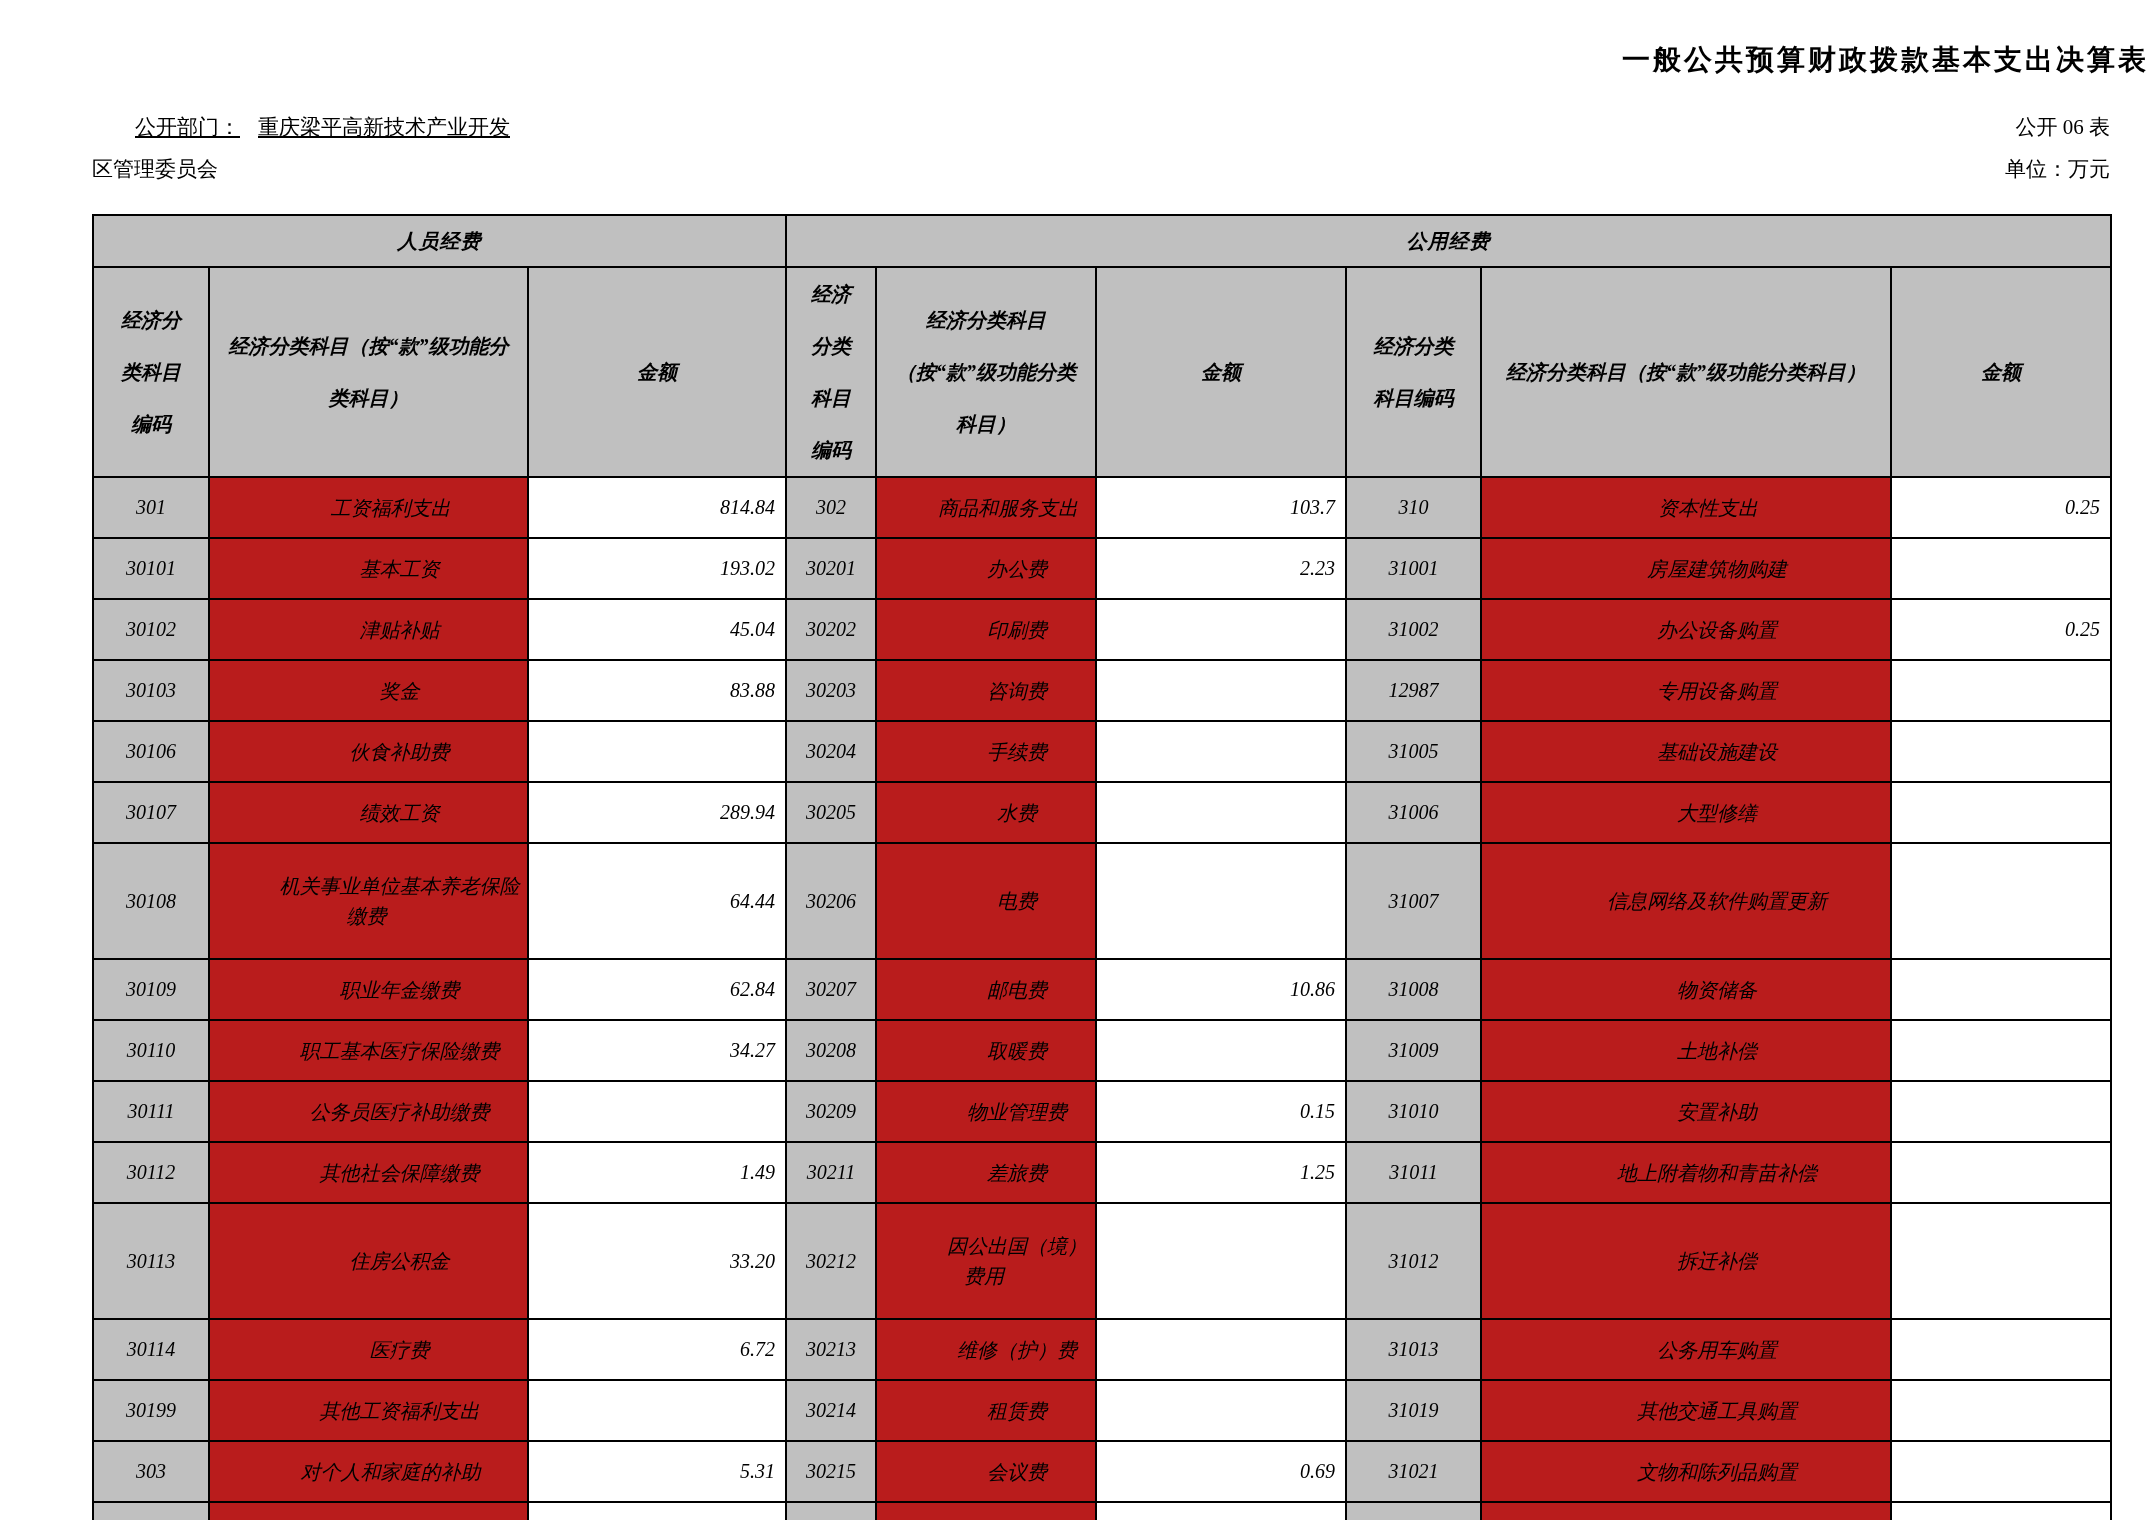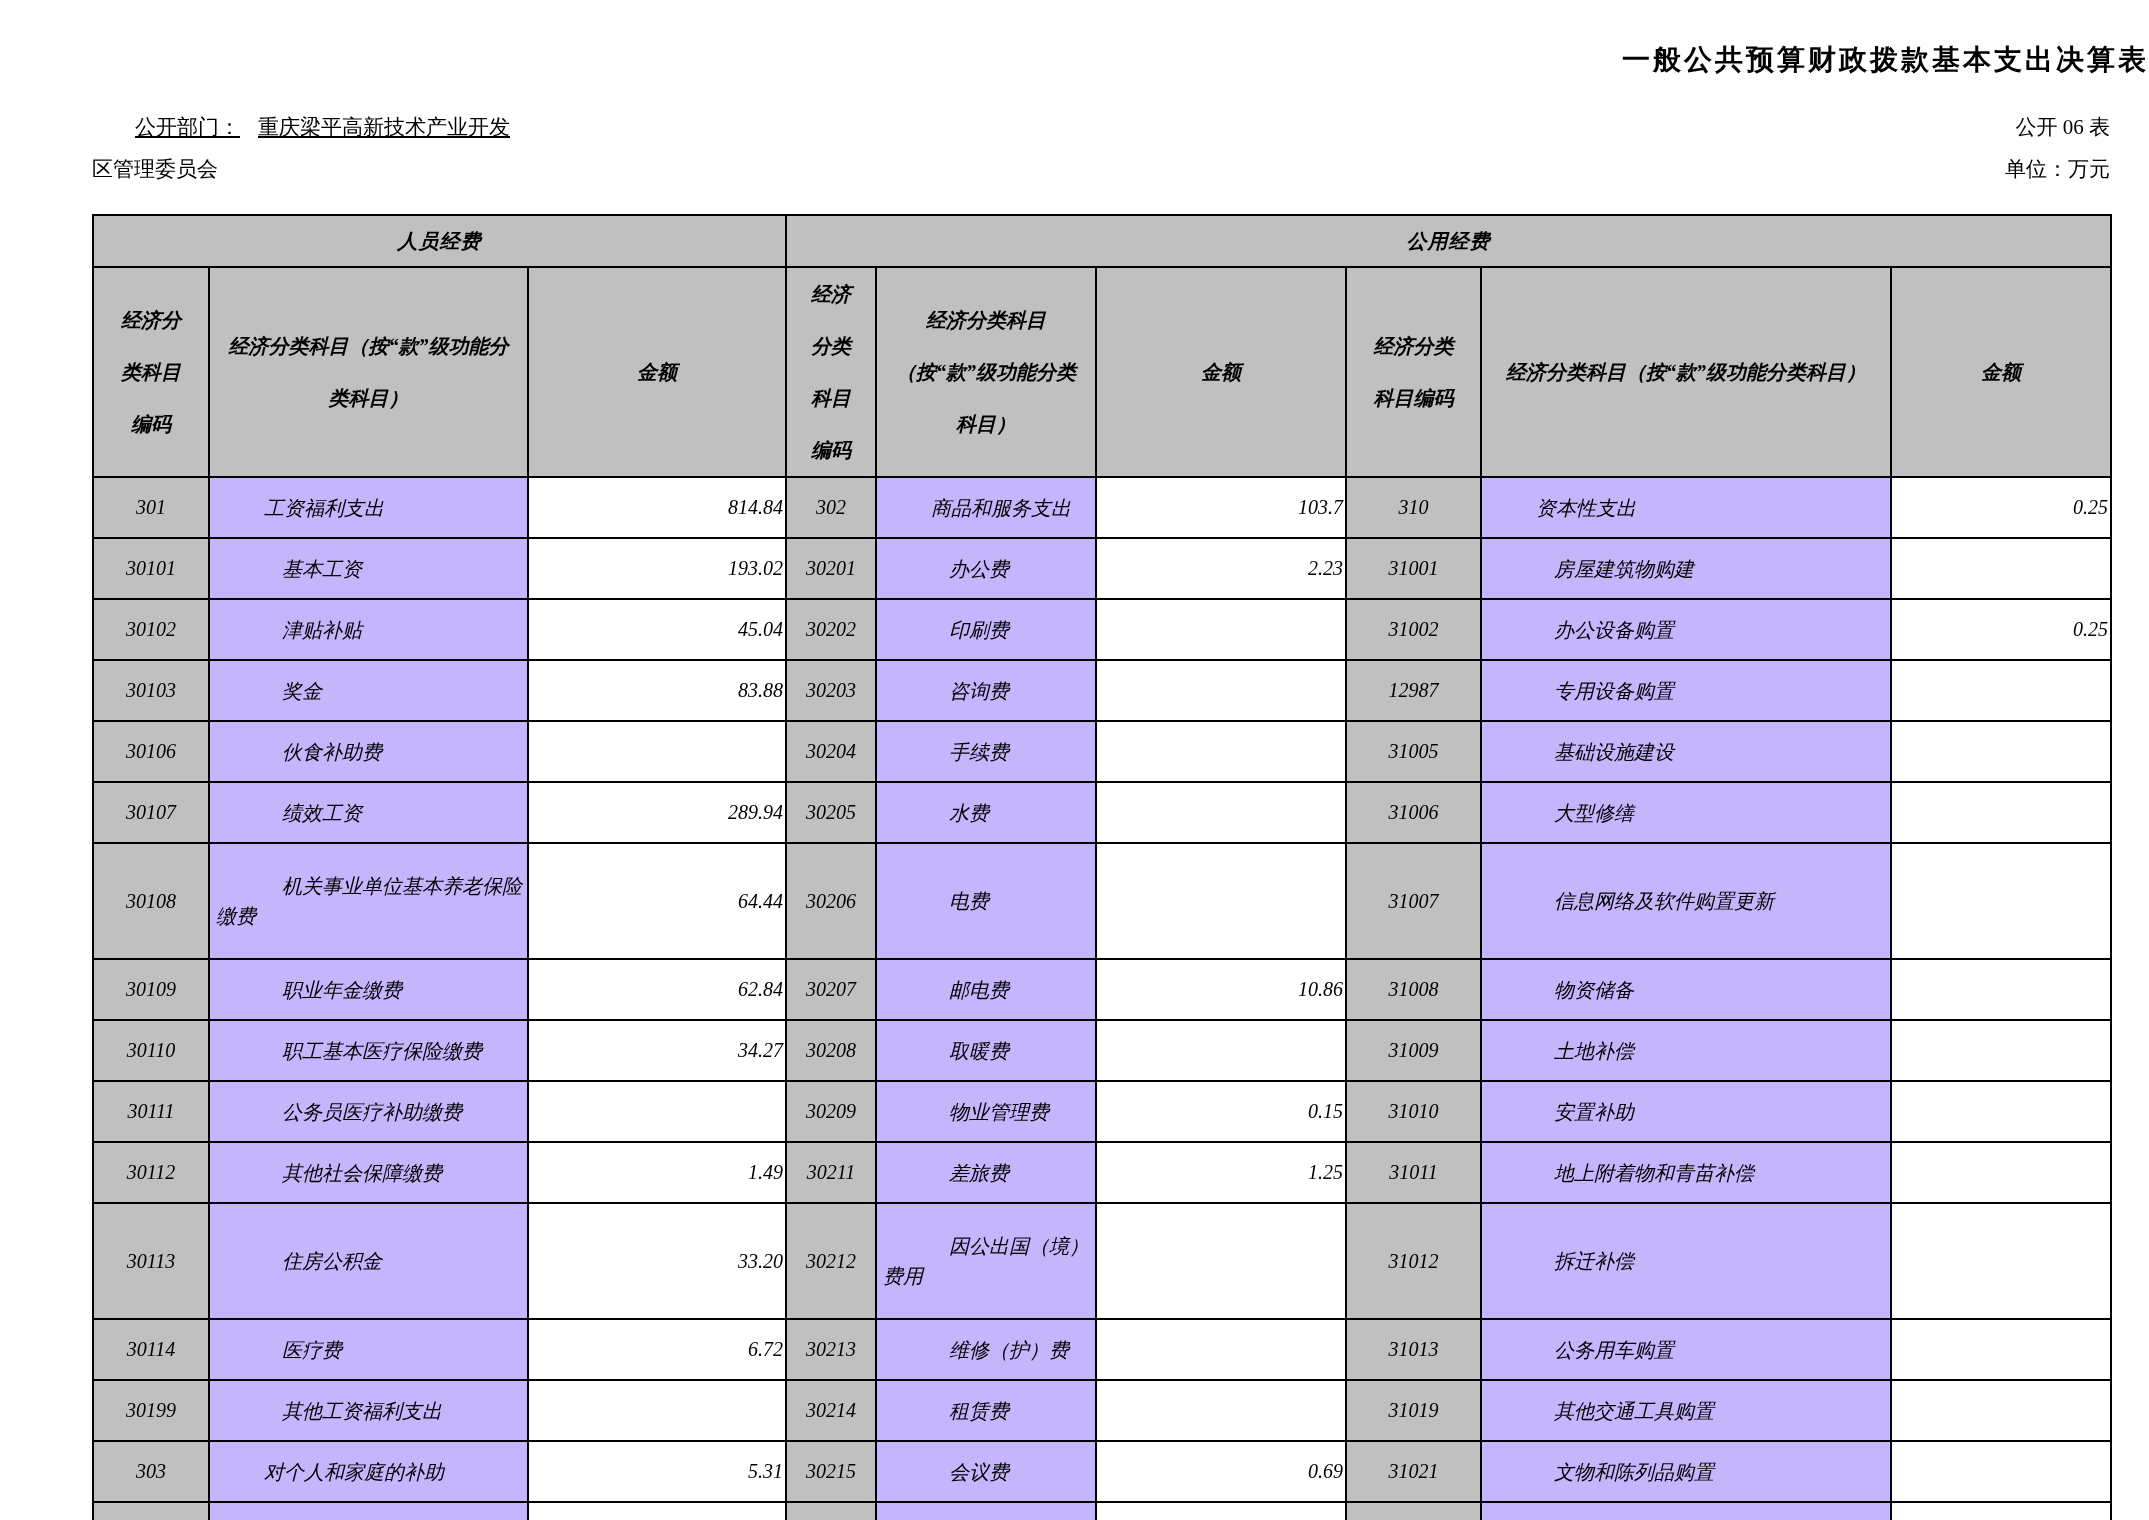--- a/index.html
+++ b/index.html
@@ -25,25 +25,25 @@
   }
   .budget-table th,.budget-table td{
     border:2px solid #000;overflow:hidden;
   }
   .budget-table th{background:#c0c0c0;font-weight:bold;font-size:20px;text-align:center;}
   .group-row th{height:48px;letter-spacing:1px;}
   .cols-row th{height:160px;line-height:52px;padding:0 18px;font-weight:bold;}
   tbody td{font-size:20px;height:57px;}
   tbody tr.tall td{height:112px;}
   td.code{background:#c0c0c0;text-align:center;}
-  td.subject{background:#c4b5fd;text-align:left;vertical-align:middle;padding:0 4px 0 6px;}
+  td.subject{background:#b91c1c;text-align:center;vertical-align:middle;padding:0 4px 0 0;}
   td.subject .subj-text{line-height:30px;}
   td.subject .lv1{text-indent:48px;}
   td.subject .lv2{text-indent:66px;}
-  td.amount{background:#ffffff;text-align:right;padding-right:2px;}
+  td.amount{background:#ffffff;text-align:right;padding-right:10px;}
   td.amount.flush{padding-right:1px;}
 </style>
 </head>
 <body>
 
 <div class="page">
 
   <h1 class="title">一般公共预算财政拨款基本支出决算表</h1>
 
   <div class="meta meta-1">

